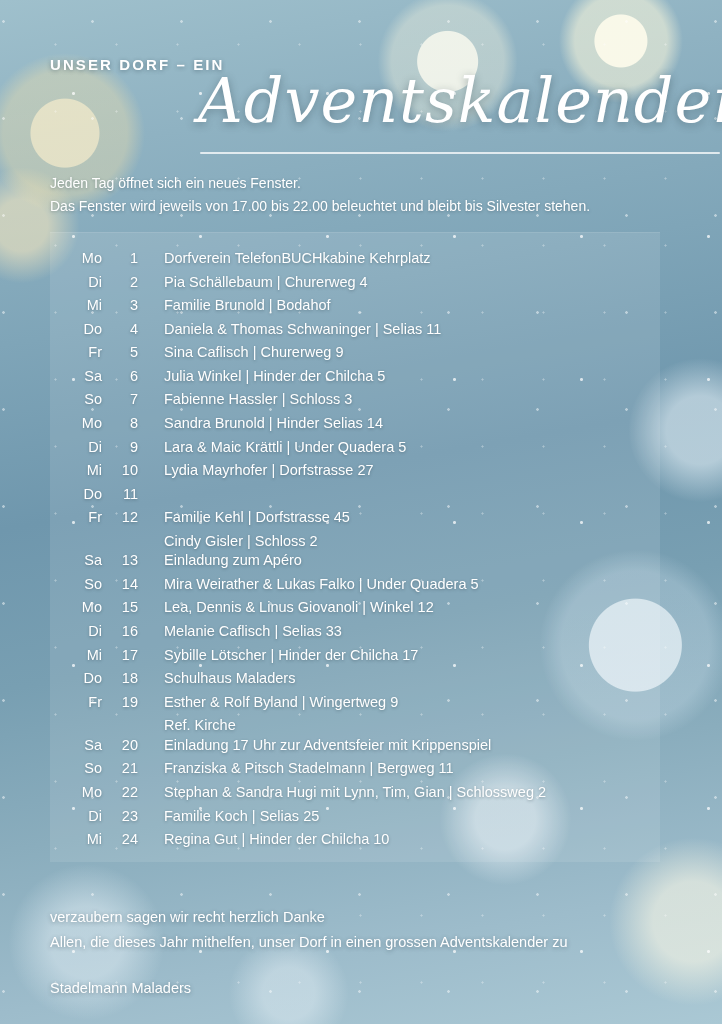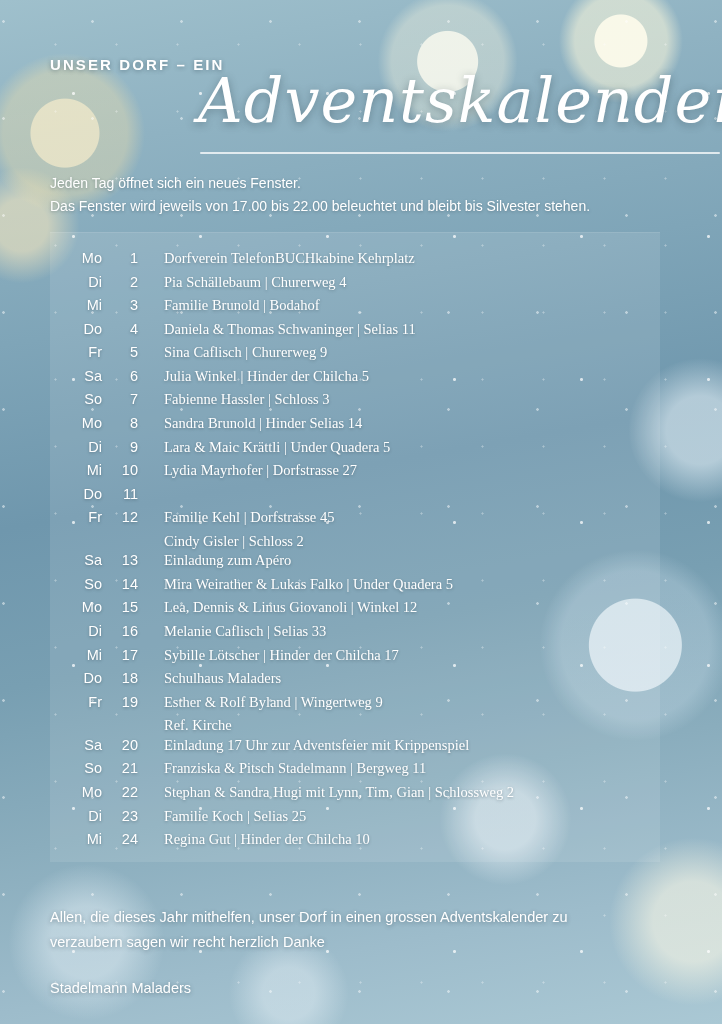--- a/index.html
+++ b/index.html
@@ -129,21 +129,20 @@
   }
   .row .num {
     width: 34px;
     text-align: right;
     flex: 0 0 34px;
     padding-right: 0;
   }
   .row .entry {
     flex: 1 1 auto;
     padding-left: 26px;
-    font-family: Liberation Serif, serif;
   }
   .row .sub {
     display: block;
   }
 
   .footer {
     position: absolute;
     left: 50px;
     top: 905px;
     width: 640px;
@@ -296,20 +295,20 @@
           <div class="entry"><span>Familie Koch | Selias 25</span></div>
         </div>
         <div class="row">
           <div class="day">Mi</div>
           <div class="num">24</div>
           <div class="entry"><span>Regina Gut | Hinder der Chilcha 10</span></div>
         </div>
       </div>
 
     <div class="footer">
+      <div>verzaubern sagen wir recht herzlich Danke</div>
       <div>Allen, die dieses Jahr mithelfen, unser Dorf in einen grossen Adventskalender zu</div>
-      <div>verzaubern sagen wir recht herzlich Danke</div>
     </div>
 
     <div class="signature">Stadelmann Maladers</div>
 
   </div>
 </div>
 
 </body></html>

